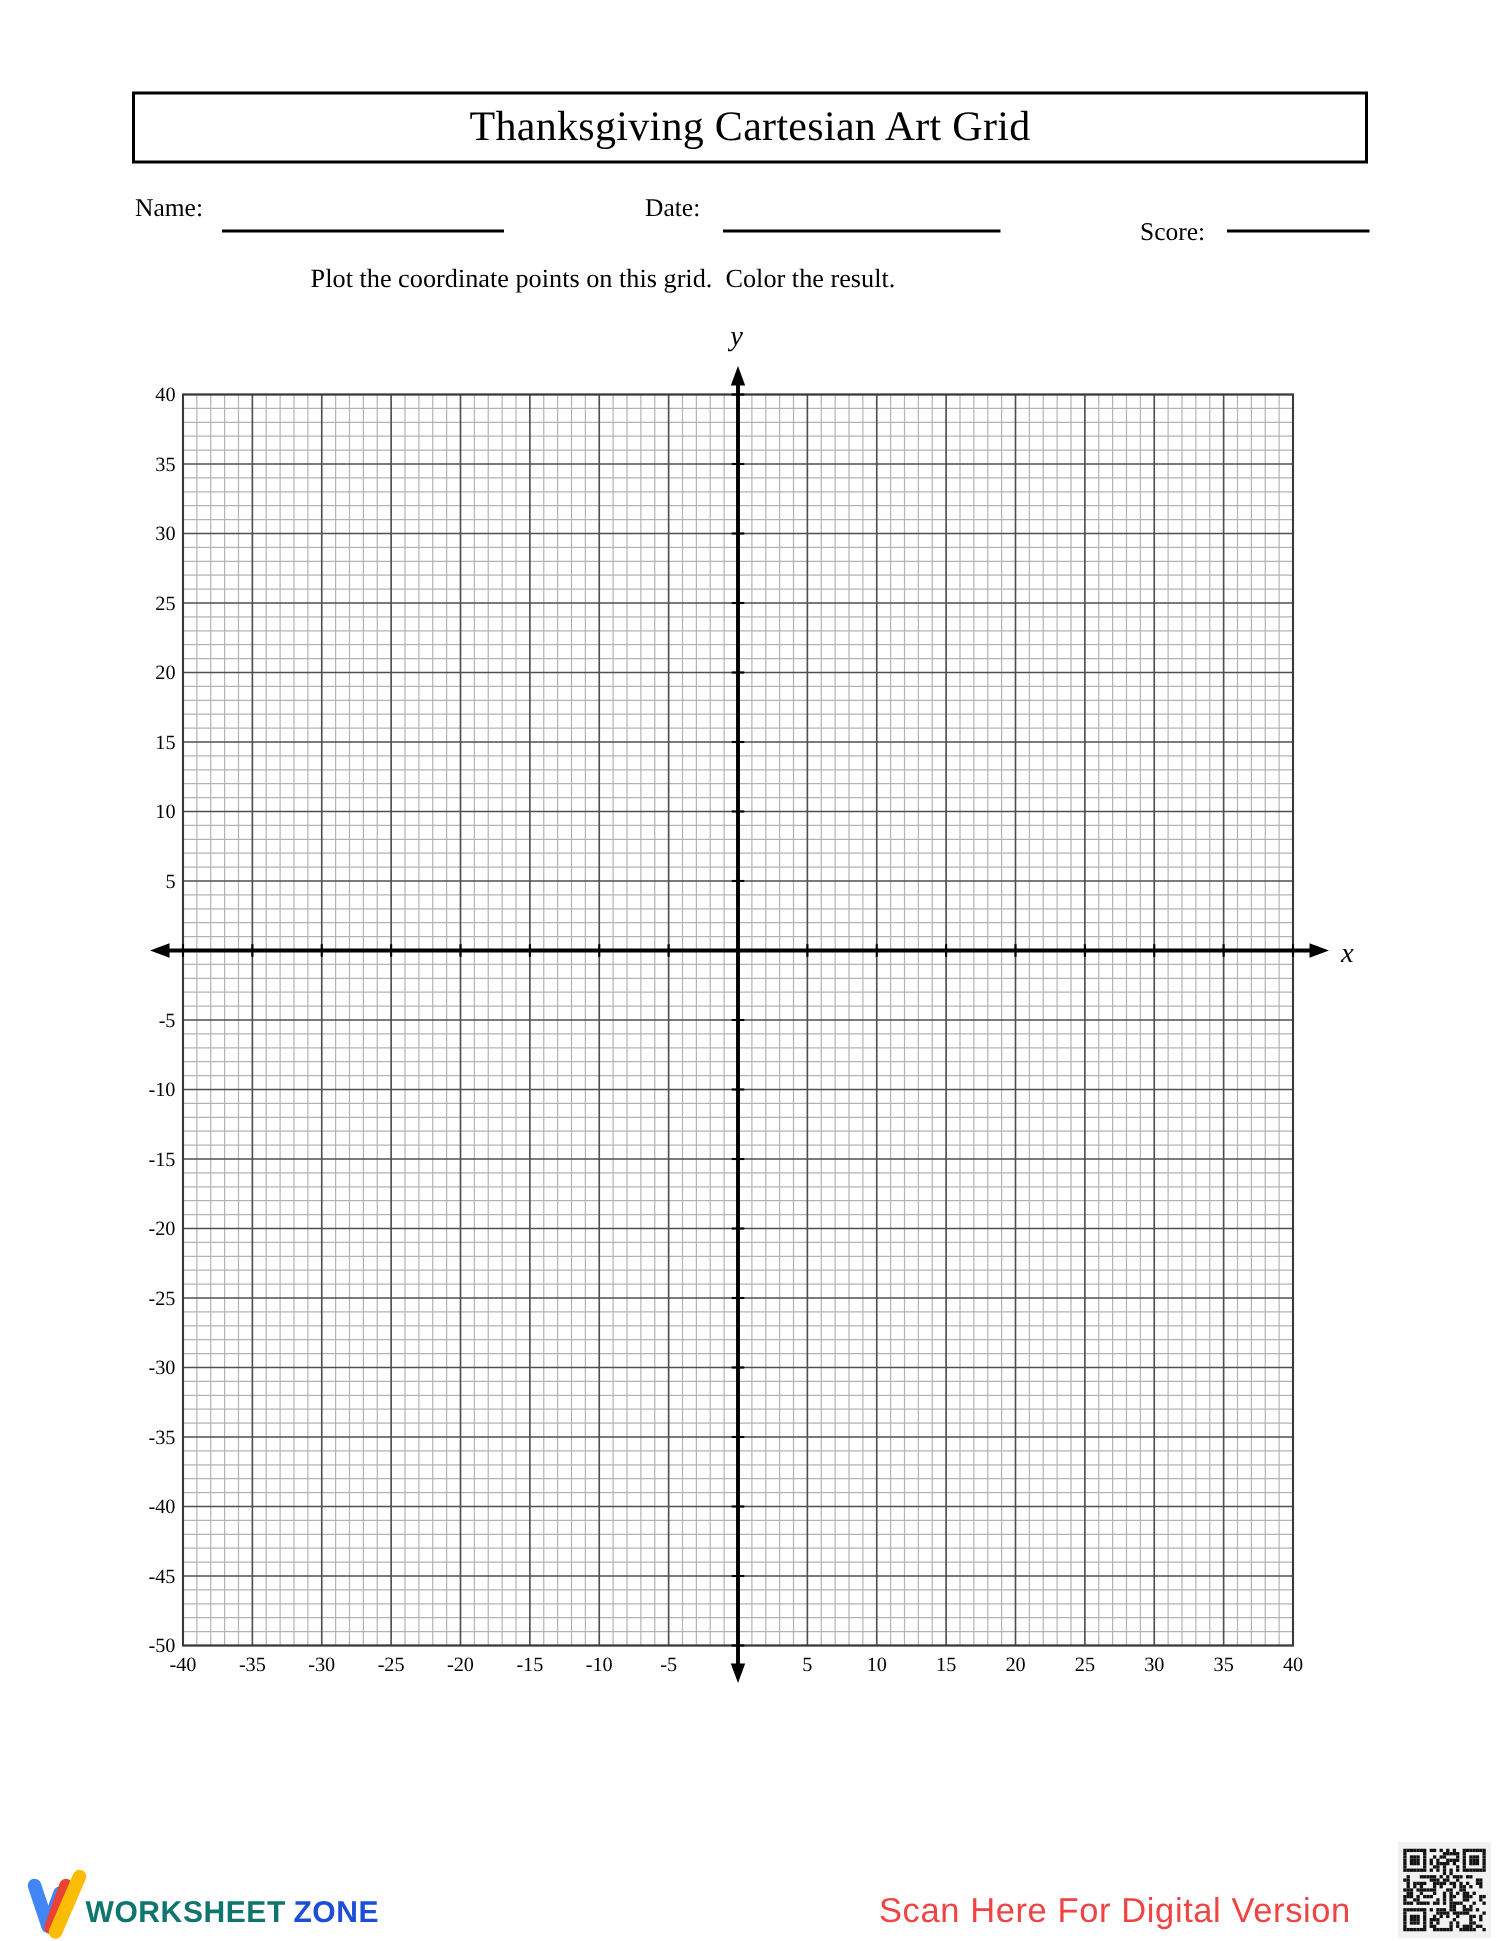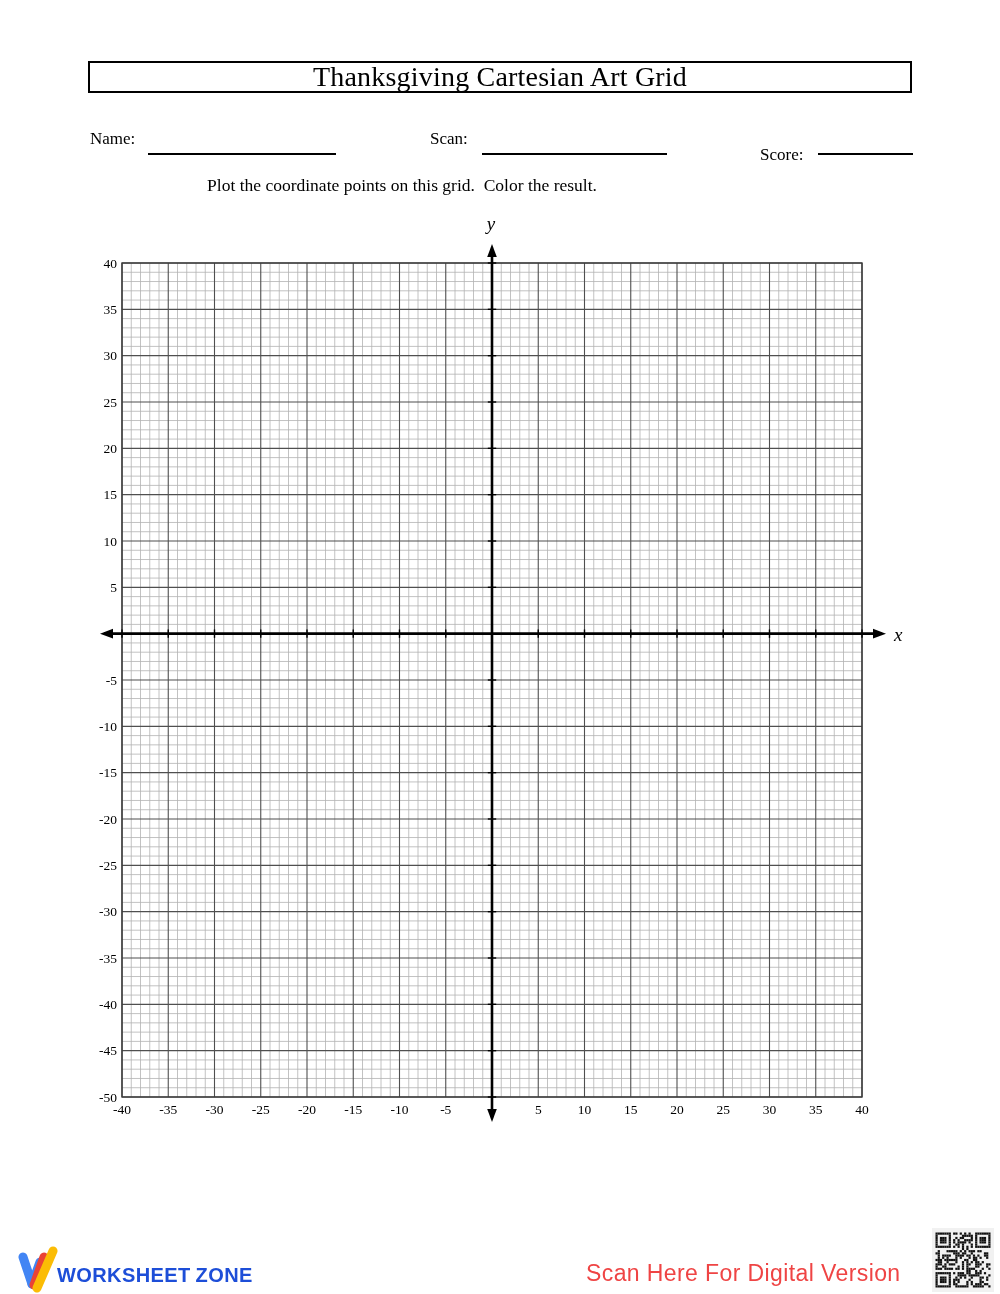--- a/index.html
+++ b/index.html
@@ -2,21 +2,21 @@
 <html><head>
 <meta charset="utf-8">
 <style>
   html,body{margin:0;padding:0;}
   body{width:1000px;height:1294px;background:#ffffff;position:relative;
        font-family:"Liberation Serif", serif;overflow:hidden;}
 
   .abs{position:absolute;}
 
   
-  .title-box{left:88px;top:61px;width:824px;height:32px;border:2px solid #000;
+  .title-box{left:88px;top:61px;width:824px;height:48px;border:2px solid #000;
              box-sizing:border-box;display:flex;align-items:center;justify-content:center;}
   .title-box span{font-size:28px;color:#000;letter-spacing:0.2px;}
 
   
   .flabel{font-size:17px;color:#000;line-height:18px;}
   .fline{height:2px;background:#000;}
   #name-label{left:90px;top:130px;}
   #name-line{left:148px;top:153px;width:188px;}
   #date-label{left:430px;top:130px;}
   #date-line{left:482px;top:153px;width:185px;}
@@ -41,21 +41,21 @@
 </style>
 </head>
 <body>
 
 <div class="abs title-box">
   <span>Thanksgiving Cartesian Art Grid</span>
 </div>
 
 <span class="abs flabel" id="name-label">Name:</span>
 <div class="abs fline" id="name-line"></div>
-<span class="abs flabel" id="date-label">Scan:</span>
+<span class="abs flabel" id="date-label">Date:</span>
 <div class="abs fline" id="date-line"></div>
 <span class="abs flabel" id="score-label">Score:</span>
 <div class="abs fline" id="score-line"></div>
 
 <div class="abs" id="instruction">Plot the coordinate points on this grid.  Color the result.</div>
 
 <svg class="abs" id="grid-svg" width="1000" height="1294" viewBox="0 0 1000 1294" font-family="Liberation Serif, serif">
     <line x1="131.25" y1="263" x2="131.25" y2="1097" stroke="#b3b3b3" stroke-width="0.8"></line>
     <line x1="140.5" y1="263" x2="140.5" y2="1097" stroke="#b3b3b3" stroke-width="0.8"></line>
     <line x1="149.75" y1="263" x2="149.75" y2="1097" stroke="#b3b3b3" stroke-width="0.8"></line>
@@ -307,21 +307,21 @@
     <text x="894" y="641" text-anchor="start" font-size="19" font-style="italic" fill="#000">x</text>
   </svg>
 
 <svg class="abs" id="logo-icon" width="44" height="50" viewBox="0 0 44 50">
   <line x1="7" y1="13" x2="16" y2="40" stroke="#4285F4" stroke-width="9" stroke-linecap="round"></line>
   <line x1="16" y1="40" x2="24" y2="18" stroke="#4285F4" stroke-width="9" stroke-linecap="round"></line>
   <line x1="28" y1="13" x2="18" y2="41" stroke="#EA4335" stroke-width="9" stroke-linecap="round"></line>
   <line x1="21" y1="44" x2="37" y2="7" stroke="#FBBC05" stroke-width="9" stroke-linecap="round"></line>
 </svg>
 <div class="abs" id="logo-text">
-  <span class="primary" style="color: #1d4ed8;">WORKSHEET</span><span class="zone" style="color: #1d4ed8;">ZONE</span>
+  <span class="primary" style="color: #0f766e;">WORKSHEET</span><span class="zone" style="color: #1d4ed8;">ZONE</span>
 </div>
 
 <div class="abs" id="scan-text" style="color: #ef4444;">Scan Here For Digital Version</div>
 <svg class="abs" id="qr-svg" width="62" height="64" viewBox="0 0 62 64">
     <rect x="0" y="0" width="62" height="64" fill="#f1f1f1"></rect>
     <rect x="3.50" y="4.50" width="2.2" height="2.2" fill="#111"></rect>
     <rect x="5.70" y="4.50" width="2.2" height="2.2" fill="#111"></rect>
     <rect x="7.90" y="4.50" width="2.2" height="2.2" fill="#111"></rect>
     <rect x="10.10" y="4.50" width="2.2" height="2.2" fill="#111"></rect>
     <rect x="12.30" y="4.50" width="2.2" height="2.2" fill="#111"></rect>

